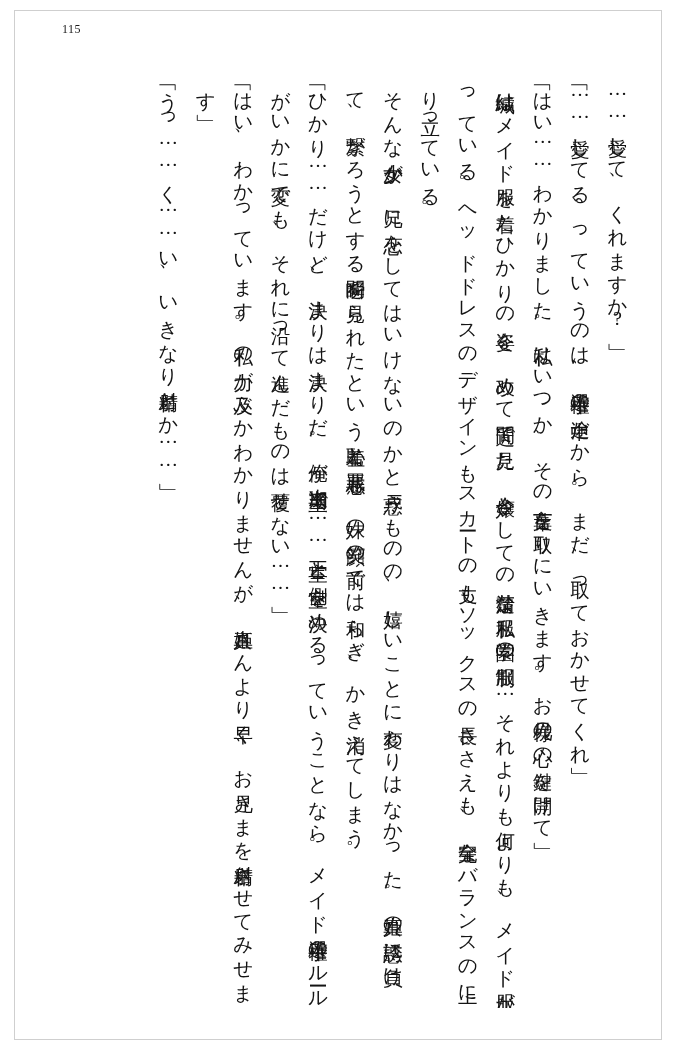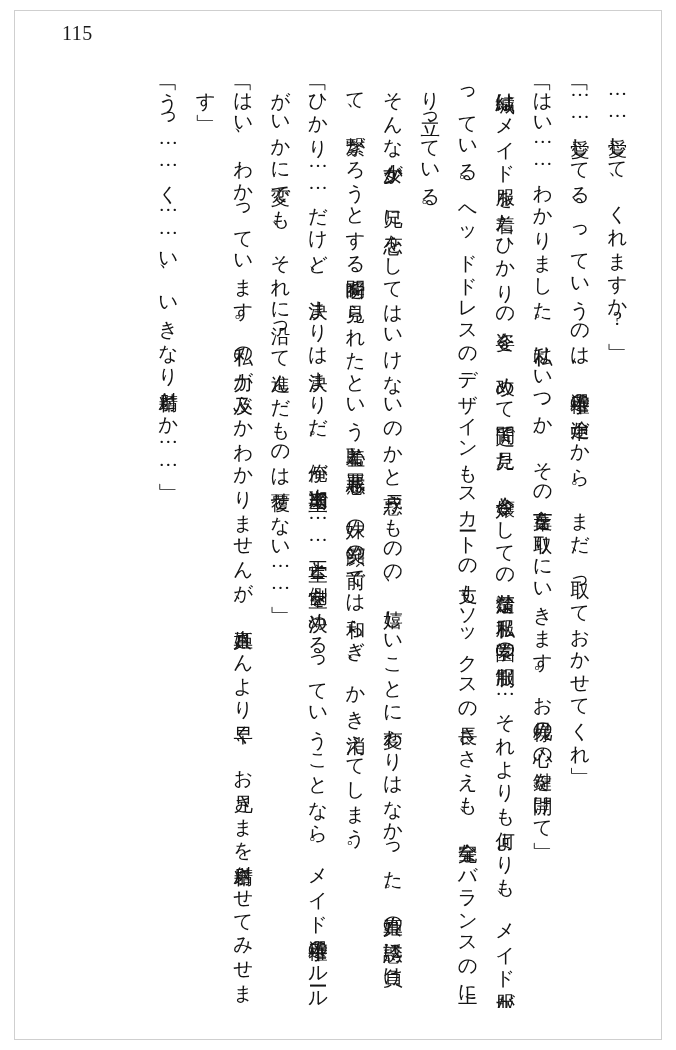--- a/index.html
+++ b/index.html
@@ -29,21 +29,21 @@
     top: 10px;
     right: 14px;
     bottom: 10px;
     border: 1px solid #cfcfcf;
     pointer-events: none;
   }
   #page-number {
     position: absolute;
     top: 22px;
     left: 62px;
-    font-size: 20px;
+    font-size: 12px;
     letter-spacing: 0.5px;
     color: #1a1a1a;
     font-family: "Liberation Serif", "DejaVu Serif", serif;
     text-align: right;
   }
   
   #text-block {
     position: absolute;
     top: 78px;
     left: 38px;

